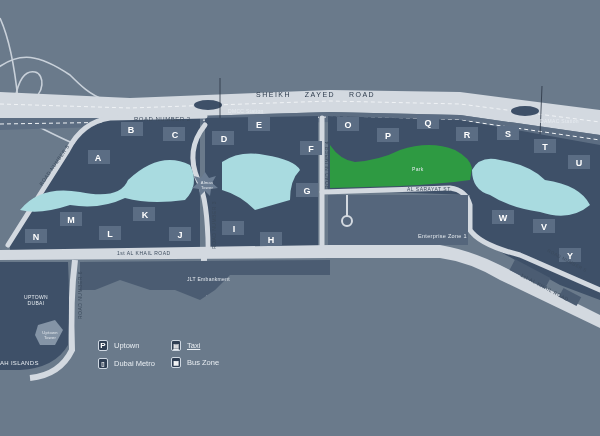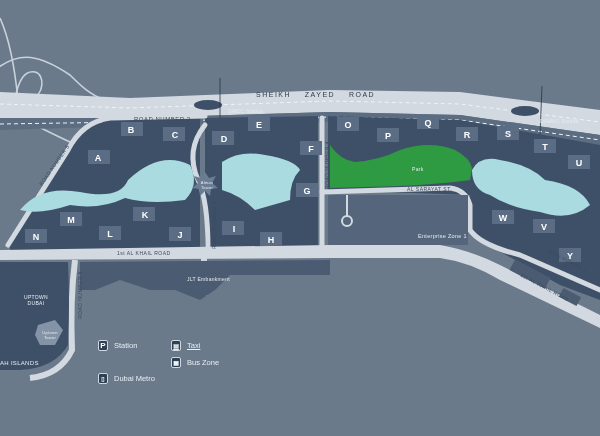--- a/index.html
+++ b/index.html
@@ -154,27 +154,27 @@
     <div class="cluster" style="left: 545px; top: 147px;">T</div>
     <div class="cluster" style="left: 579px; top: 163px;">U</div>
     <div class="cluster" style="left: 503px; top: 218px;">W</div>
     <div class="cluster" style="left: 544px; top: 227px;">V</div>
     <div class="cluster" style="left: 570px; top: 256px;">Y</div>
   </div>
 
 <div class="legend">
   <div class="leg-item" style="left:0;top:0;">
     <span class="leg-ico">P</span>
-    <span>Station</span>
+    <span>Uptown</span>
   </div>
   <div class="leg-item" style="left:73px;top:0;text-decoration:underline;">
     <span class="leg-ico" style="font-size:6px;">▤</span>
     <span>Taxi</span>
   </div>
-  <div class="leg-item" style="left:0;top:33px;">
+  <div class="leg-item" style="left:0;top:18px;">
     <span class="leg-ico" style="font-size:6px;">▯</span>
     <span>Dubai Metro</span>
   </div>
   <div class="leg-item" style="left:73px;top:17px;">
     <span class="leg-ico" style="font-size:6px;">▦</span>
     <span>Bus Zone</span>
   </div>
 </div>
 
 </body></html>

